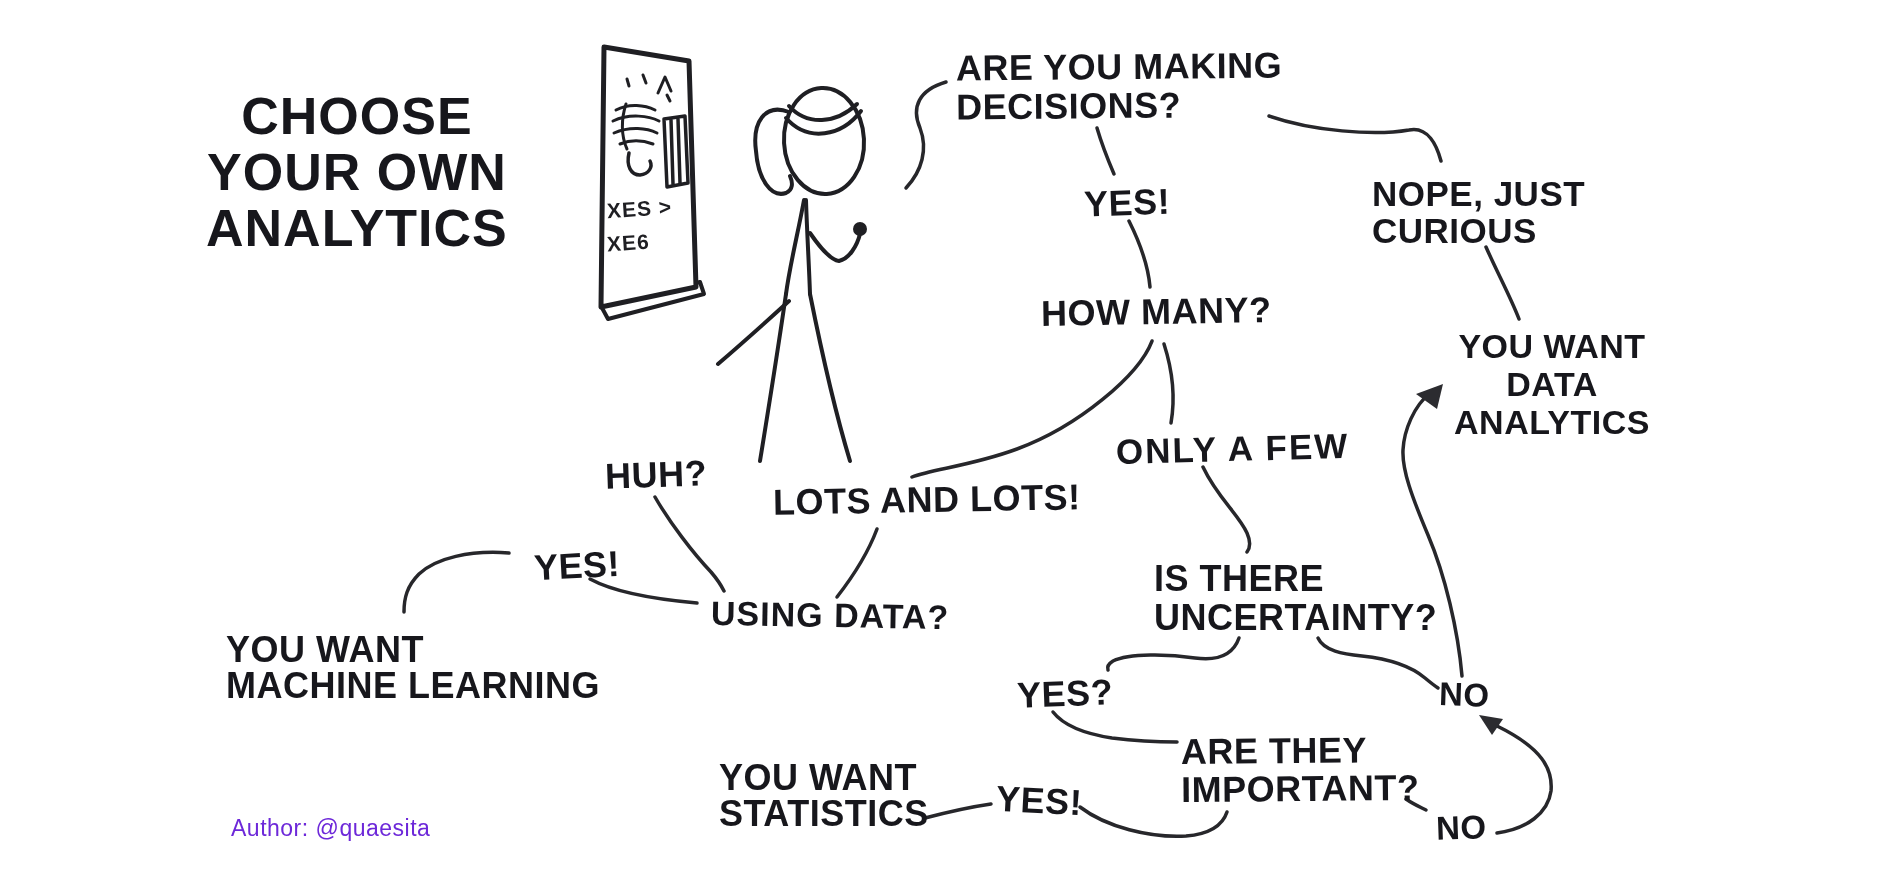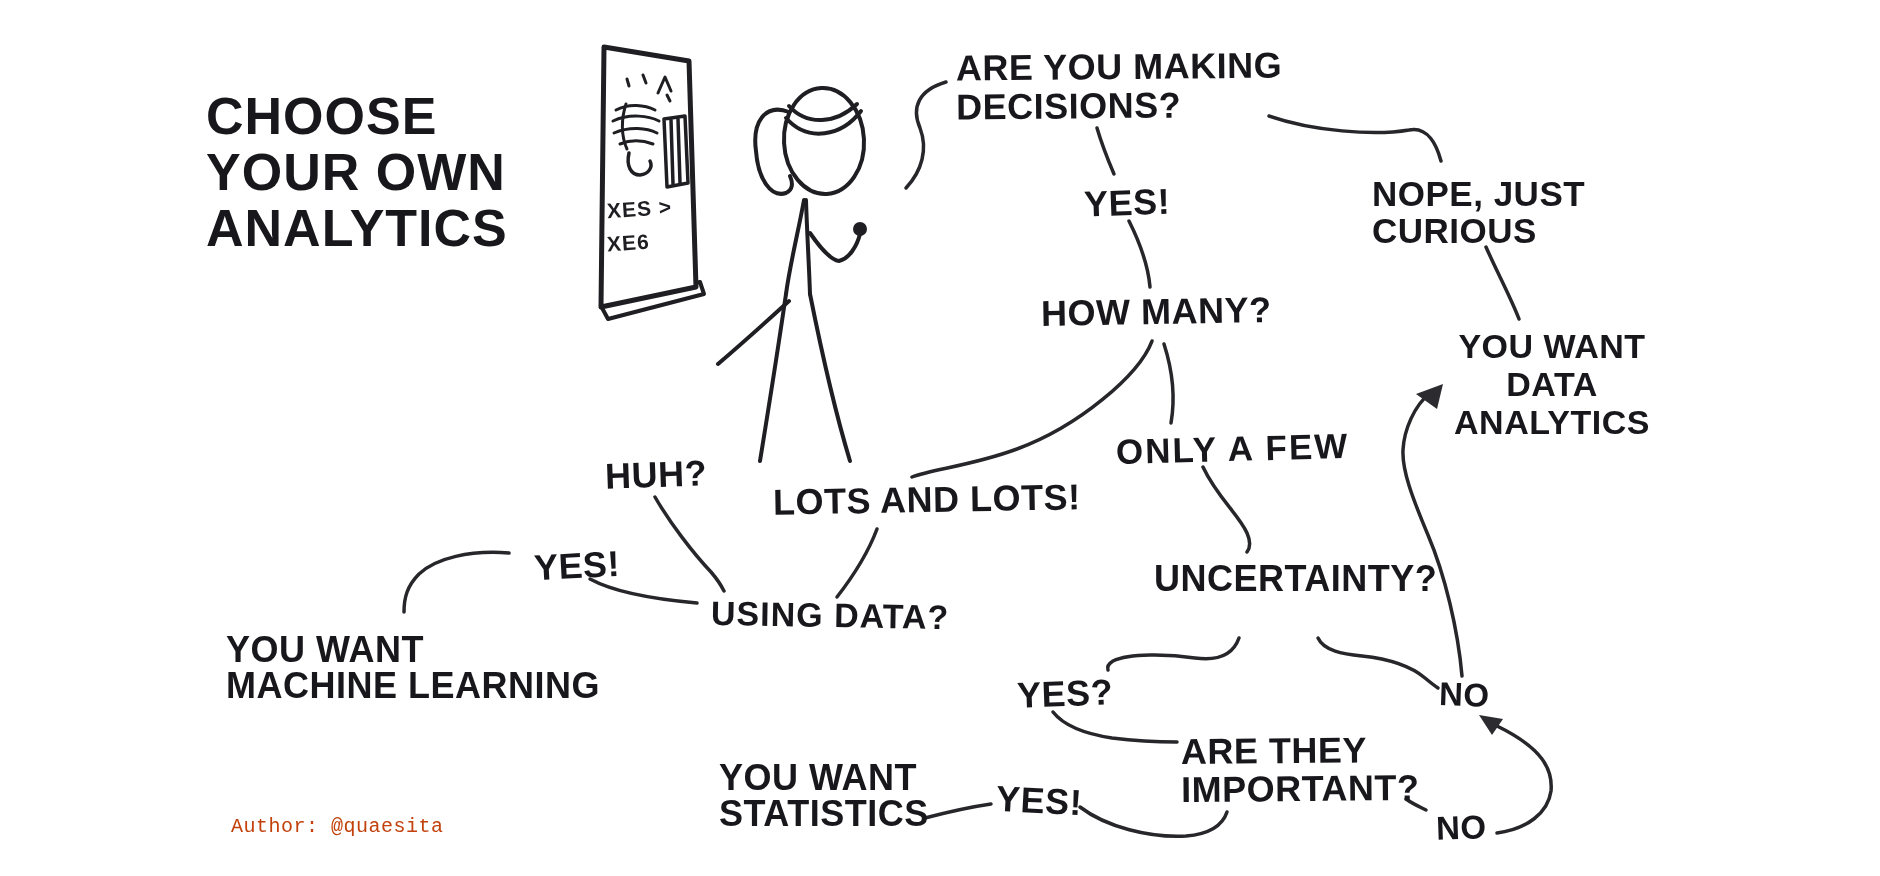--- a/index.html
+++ b/index.html
@@ -10,22 +10,22 @@
   }
   .art { position:absolute; left:0; top:0; }
   .node {
     position:absolute; font-weight:700; color:#17171c;
     letter-spacing:0.5px; line-height:1.08; white-space:nowrap;
     font-family:"Liberation Sans", sans-serif;
   }
   .node .ln { display:block; }
   .title-block { font-size:52px; line-height:56px; letter-spacing:1px; }
   .author {
-    position:absolute; font-family:Liberation Mono, monospace;
-    font-weight:400; font-size:20px; color:#c2410c; letter-spacing:0.5px;
+    position:absolute; font-family:Liberation Sans, sans-serif;
+    font-weight:400; font-size:23px; color:#6d28d9; letter-spacing:0.5px;
   }
   .poster-text {
     position:absolute; font-weight:700; font-size:21px; color:#1f1f23;
     font-family:"Liberation Sans", sans-serif; letter-spacing:1px;
   }
 </style>
 </head>
 <body>
 
 <div class="stage">
@@ -90,21 +90,21 @@
       <path d="M655,497 C670,523 693,553 711,572 C717,579 721,585 724,591"></path>
       <path d="M590,579 C612,591 652,599 697,603"></path>
       <path d="M509,553 C470,550 436,558 419,574 C407,586 404,598 404,612"></path>
       <path d="M877,529 C868,553 851,579 837,597"></path>
     </g>
 
     <path d="M1443,384 L1437,409 L1416,394 Z" fill="#2c2c30" stroke="none"></path>
     <path d="M1479,715 L1503,719 L1492,735 Z" fill="#2c2c30" stroke="none"></path>
   </svg>
 
-  <div class="node title-block" style="left:206px; top:88px;">
+  <div class="node title-block" style="left:206px; top:88px;text-align:center;">
     <span class="ln">CHOOSE</span>
     <span class="ln">YOUR OWN</span>
     <span class="ln">ANALYTICS</span>
   </div>
 
   <div class="poster-text" style="left:607px; top:197px; transform:rotate(-4deg);">XES &gt;</div>
   <div class="poster-text" style="left:607px; top:231px; transform:rotate(-4deg);">XE6</div>
 
   <div class="node" style="left:956px; top:47px; font-size:36px; line-height:39px; transform:rotate(-0.5deg);">
     <span class="ln">ARE YOU MAKING</span>
@@ -135,20 +135,21 @@
   <div class="node" style="left:534px; top:547px; font-size:36px; transform:rotate(-3deg);">YES!</div>
 
   <div class="node" style="left:711px; top:597px; font-size:34px; letter-spacing:1px; transform:rotate(1deg);">USING DATA?</div>
 
   <div class="node" style="left:226px; top:632px; font-size:36px; line-height:36px;">
     <span class="ln">YOU WANT</span>
     <span class="ln">MACHINE LEARNING</span>
   </div>
 
   <div class="node" style="left:1154px; top:559px; font-size:36px; line-height:39px;">
+    <span class="ln">IS THERE</span>
     <span class="ln">UNCERTAINTY?</span>
   </div>
 
   <div class="node" style="left:1017px; top:675px; font-size:36px; transform:rotate(-2deg);">YES?</div>
 
   <div class="node" style="left:1439px; top:677px; font-size:33px; transform:rotate(2deg);">NO</div>
 
   <div class="node" style="left:1181px; top:732px; font-size:36px; line-height:38px; transform:rotate(-0.5deg);">
     <span class="ln">ARE THEY</span>
     <span class="ln">IMPORTANT?</span>

